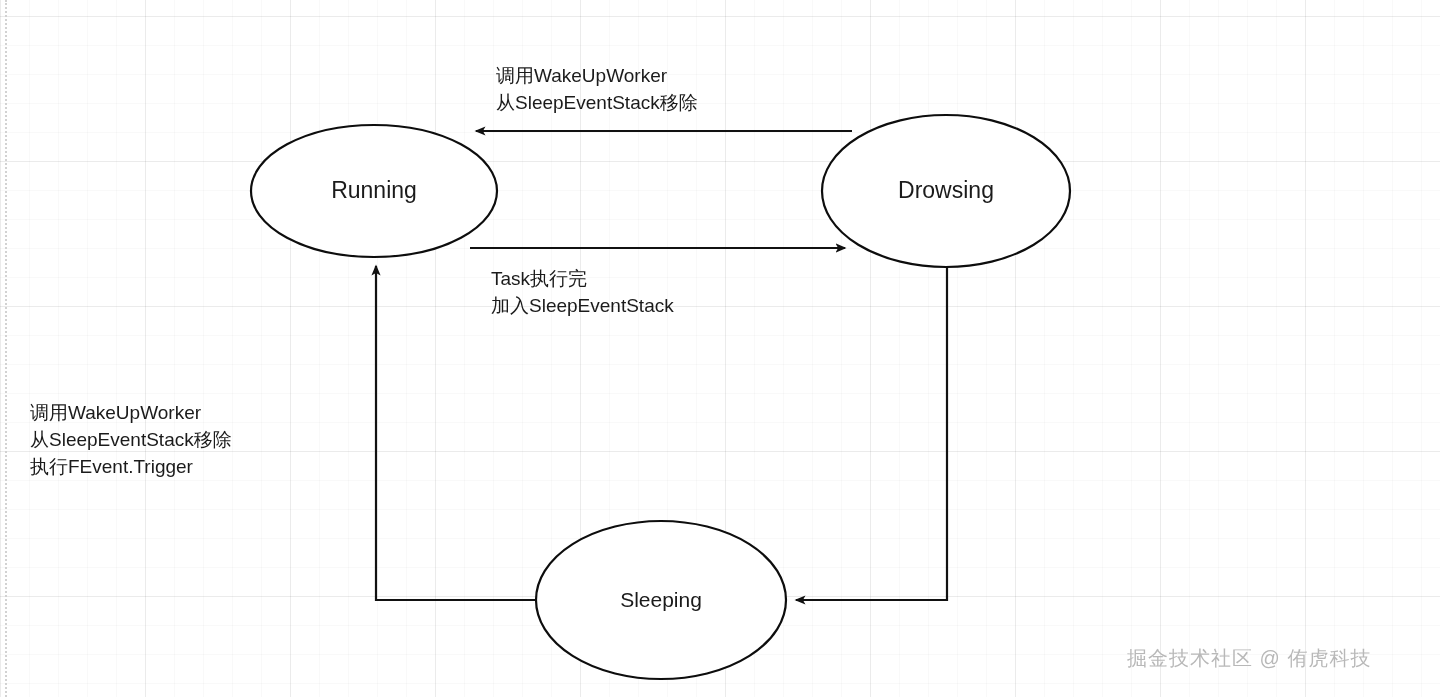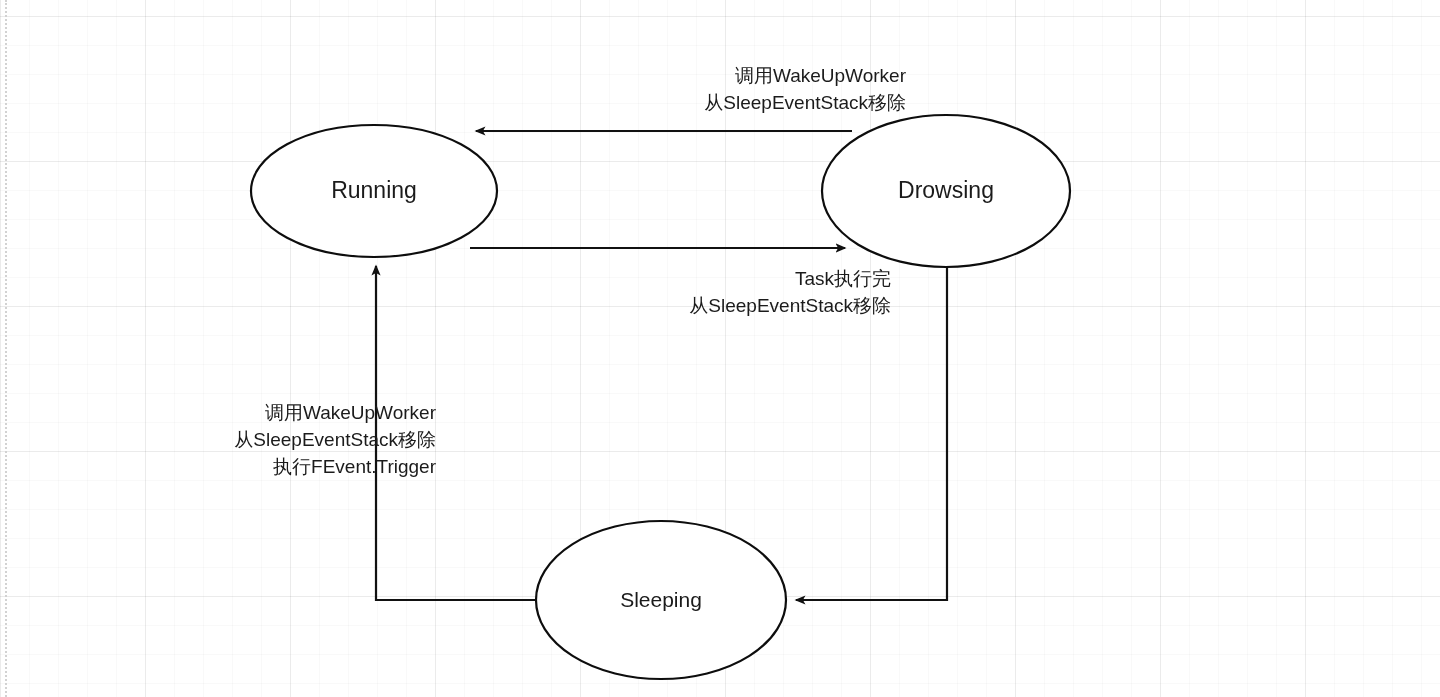--- a/index.html
+++ b/index.html
@@ -53,21 +53,21 @@
   .node-label.small {
     font-size: 21px;
   }
   .edge-label {
     position: absolute;
     font-family: "Liberation Sans", "DejaVu Sans", sans-serif;
     font-size: 19px;
     line-height: 27px;
     color: #1b1b1b;
     white-space: pre;
-    text-align: right;
+    text-align: left;
   }
   .watermark {
     position: absolute;
     font-family: "Liberation Sans", "DejaVu Sans", sans-serif;
     font-size: 20px;
     color: #b8b8b8;
     letter-spacing: 1px;
     white-space: pre;
   }
   .left-rule {
@@ -108,21 +108,22 @@
     <text class="node-label" x="946" y="192">Drowsing</text>
 
     <ellipse class="node-ellipse" cx="661" cy="600" rx="125" ry="79"></ellipse>
     <text class="node-label small" x="661" y="601">Sleeping</text>
   </svg>
 
   <div class="edge-label" style="left: 496px; top: 62px; width: 410px;">调用WakeUpWorker
 从SleepEventStack移除</div>
 
   <div class="edge-label" style="left: 491px; top: 265px; width: 400px;">Task执行完
-从SleepEventStack移除</div>
+加入SleepEventStack</div>
 
   <div class="edge-label" style="left: 30px; top: 399px; width: 406px;">调用WakeUpWorker
 从SleepEventStack移除
 执行FEvent.Trigger</div>
 
 
+  <div class="watermark" style="left: 1127px; top: 645px;">掘金技术社区 @ 侑虎科技</div>
 
 </div>
 
 </body></html>

